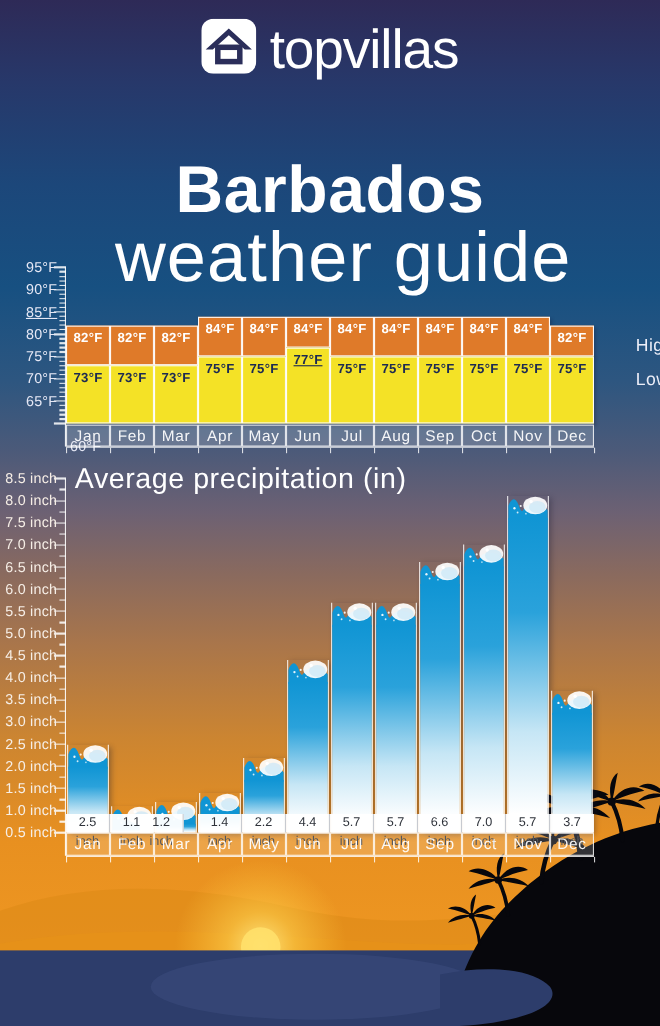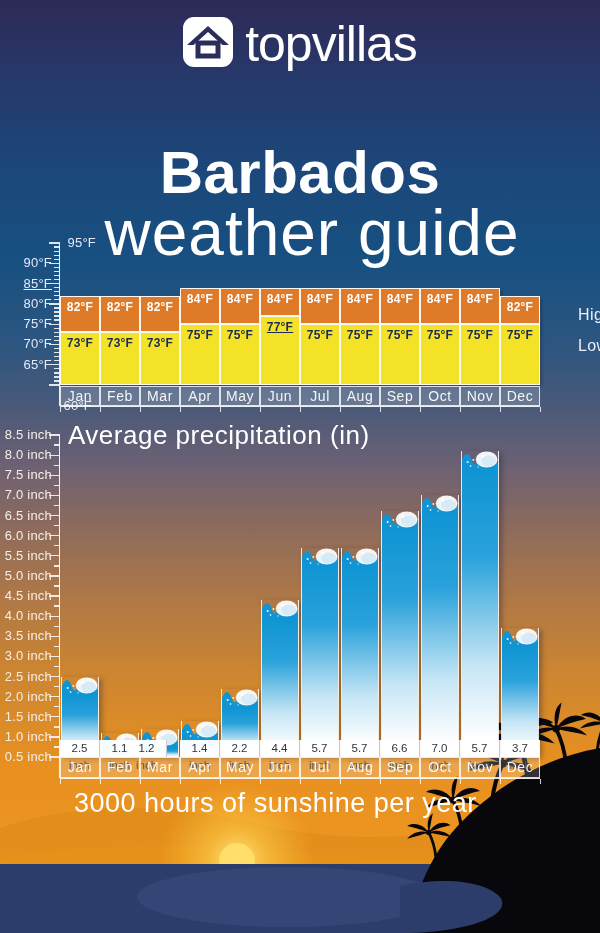--- a/index.html
+++ b/index.html
@@ -153,21 +153,21 @@
       <div class="tick" style="left: 54px; top: 274.857px; width: 6px;"></div>
       <div class="tick" style="left: 54px; top: 270.8px; width: 6px;"></div>
       <div class="tick" style="left: 54px; top: 266.743px; width: 6px;"></div>
       <div class="tick major" style="left: 49px; top: 262.686px; width: 11px;"></div>
       <div class="axis-label" style="top: 255.286px;">90°F</div>
       <div class="tick" style="left: 54px; top: 258.629px; width: 6px;"></div>
       <div class="tick" style="left: 54px; top: 254.571px; width: 6px;"></div>
       <div class="tick" style="left: 54px; top: 250.514px; width: 6px;"></div>
       <div class="tick" style="left: 54px; top: 246.457px; width: 6px;"></div>
       <div class="tick major" style="left: 49px; top: 242.4px; width: 11px;"></div>
-      <div class="axis-label" style="top: 235px; padding-left: 44px;">95°F</div>
+      <div class="axis-label" style="top: 235px;">95°F</div>
       <div class="axis-vline" style="left: 58.6px; top: 243px; height: 163px;"></div>
       <div class="axis-hline" style="left: 60px; top: 406px; width: 480px;"></div>
       <div class="stub" style="left: 59.5px; top: 407px;"></div>
       <div class="stub" style="left: 99.5px; top: 407px;"></div>
       <div class="stub" style="left: 139.5px; top: 407px;"></div>
       <div class="stub" style="left: 179.5px; top: 407px;"></div>
       <div class="stub" style="left: 219.5px; top: 407px;"></div>
       <div class="stub" style="left: 259.5px; top: 407px;"></div>
       <div class="stub" style="left: 299.5px; top: 407px;"></div>
       <div class="stub" style="left: 339.5px; top: 407px;"></div>
@@ -504,14 +504,13 @@
           <circle cx="9" cy="15" r="0.9" fill="#fff" opacity=".8"></circle>
           <circle cx="12" cy="9" r="1" fill="#fff" opacity=".9"></circle>
           <circle cx="17" cy="16" r="0.8" fill="#fff" opacity=".7"></circle>
         </svg>
         <div class="body" style="top: 20px;"></div>
       </div>
       <div class="vcell" style="left: 500px; border-right: none;">3.7 inch</div>
       <div class="mcell" style="left: 500px; top: 757px; height: 21px; line-height: 19px; z-index: 6;">Dec</div>
     </section>
 
-  <div class="sunshine">3000 hours of sunshine per year</div>
 </div>
 
 </body></html>

